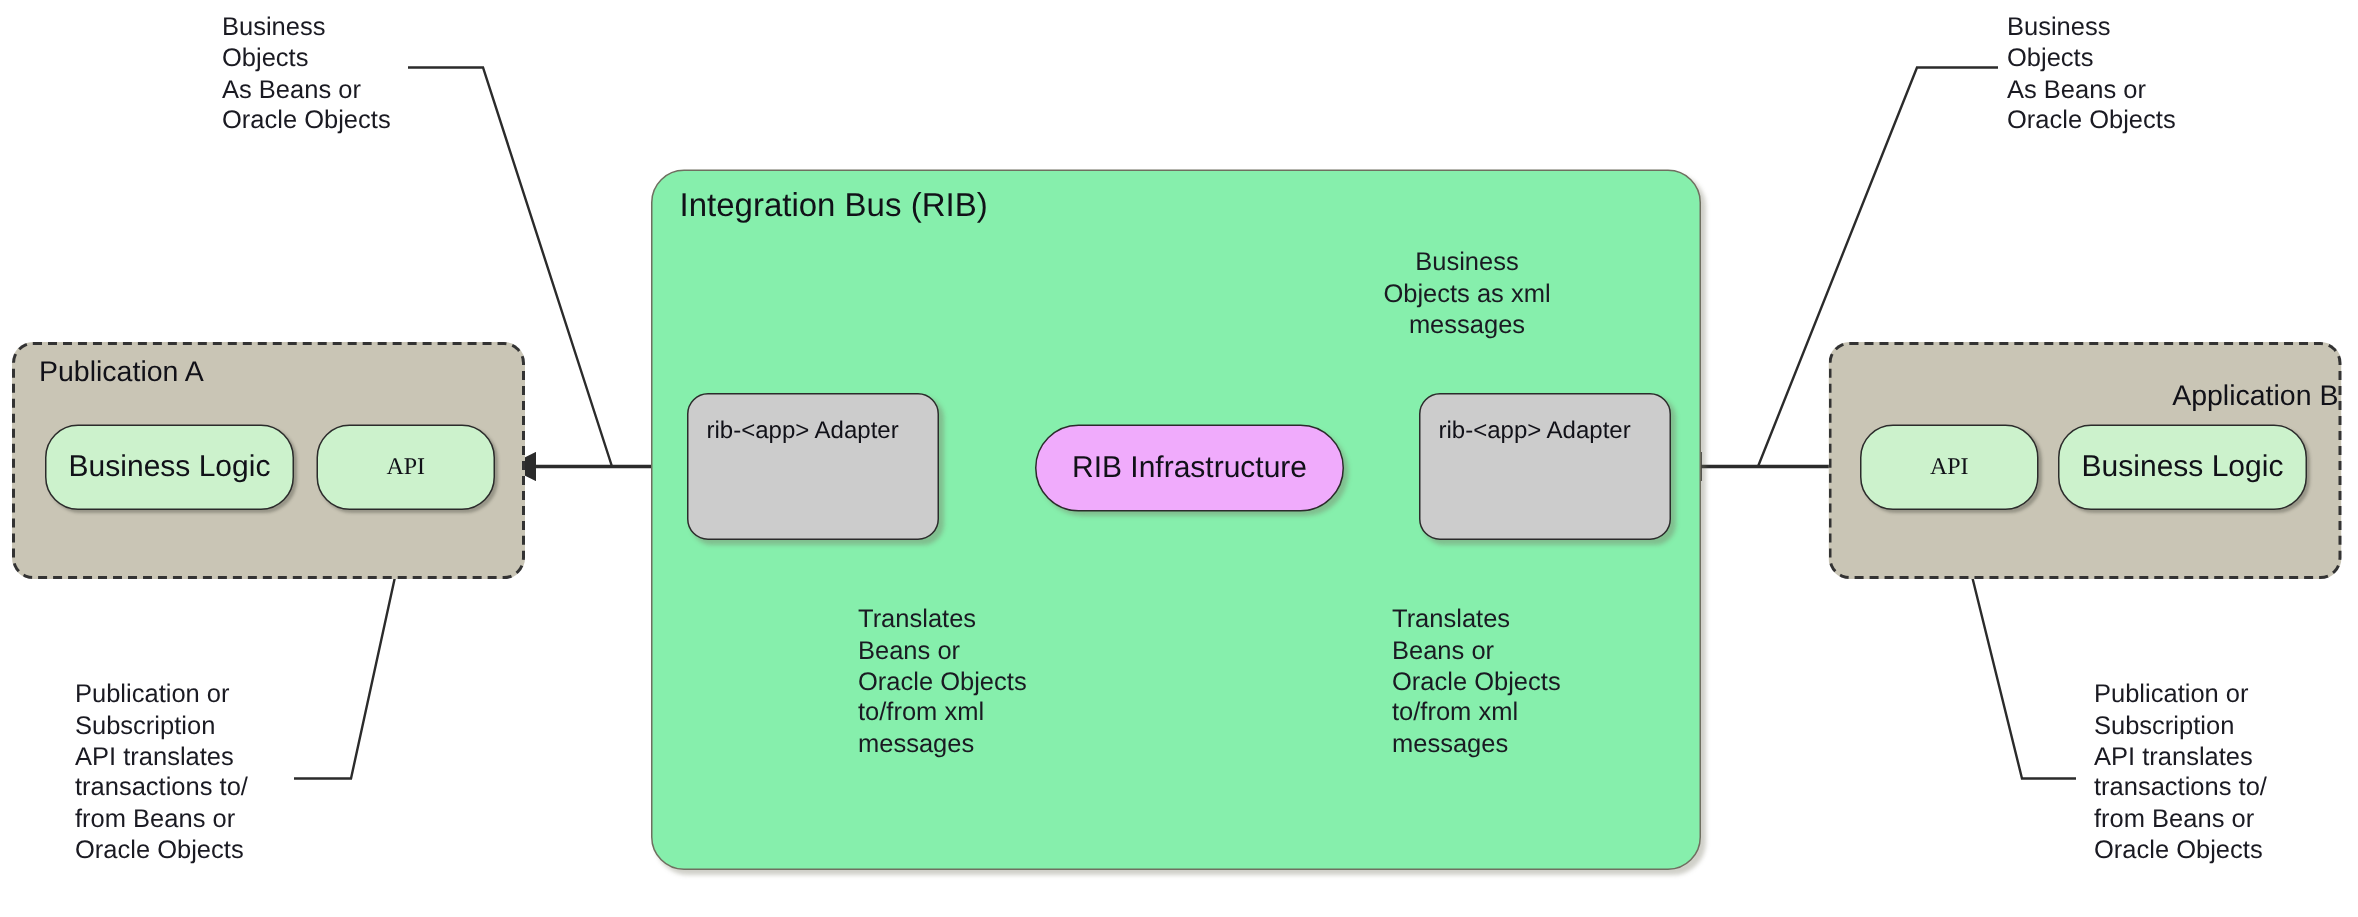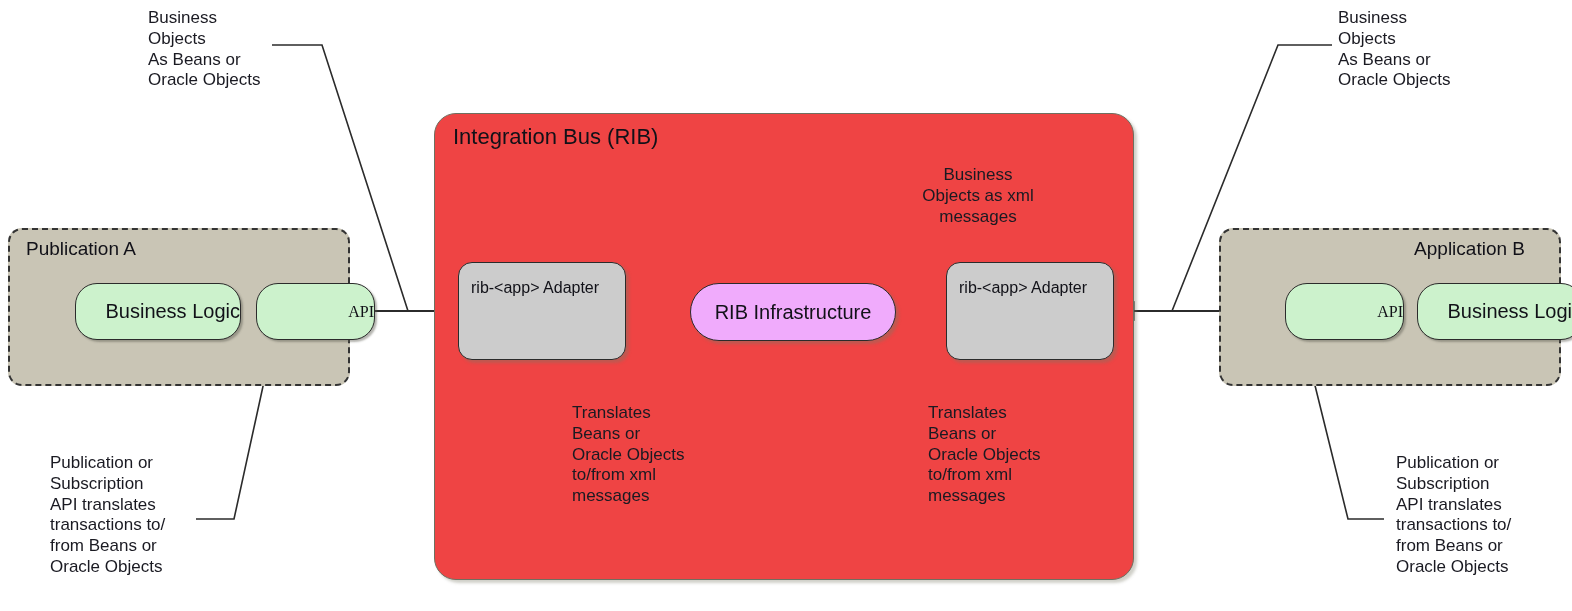--- a/index.html
+++ b/index.html
@@ -44,50 +44,49 @@
     box-sizing: border-box;
   }
   .app-title {
     position: absolute;
     top: 8px;
     font-size: 19px;
     color: #111118;
     font-family: "Liberation Sans", sans-serif;
   }
   .app-title.left  { left: 16px; }
-  .app-title.right { right: 34px; }
+  .app-title.right { right: 0; margin-top: 16px; }
 
   
   .green-box {
     position: absolute;
     background: #ccf2cc;
     border: 1.6px solid #2b2b2b;
     border-radius: 22px;
     box-sizing: border-box;
     display: flex;
     align-items: center;
-    justify-content: flex-end;
+    justify-content: center;
     box-shadow: 2px 2px 2px rgba(90,90,80,0.45);
-    margin-left: 45px;
   }
   .green-box .label-sans {
     font-family: "Liberation Sans", sans-serif;
     font-size: 20px;
     color: #111118;
   }
   .green-box .label-serif {
     font-family: "Liberation Serif", serif;
     font-size: 16px;
     color: #111118;
   }
 
   
   .bus-panel {
     position: absolute;
-    background: #ef4444;
+    background: #86efac;
     border: 1.8px solid #6f6f60;
     border-radius: 22px;
     box-sizing: border-box;
     box-shadow: 3px 3px 3px rgba(120,120,100,0.35);
   }
   .bus-title {
     position: absolute;
     left: 18px;
     top: 10px;
     font-size: 22px;

